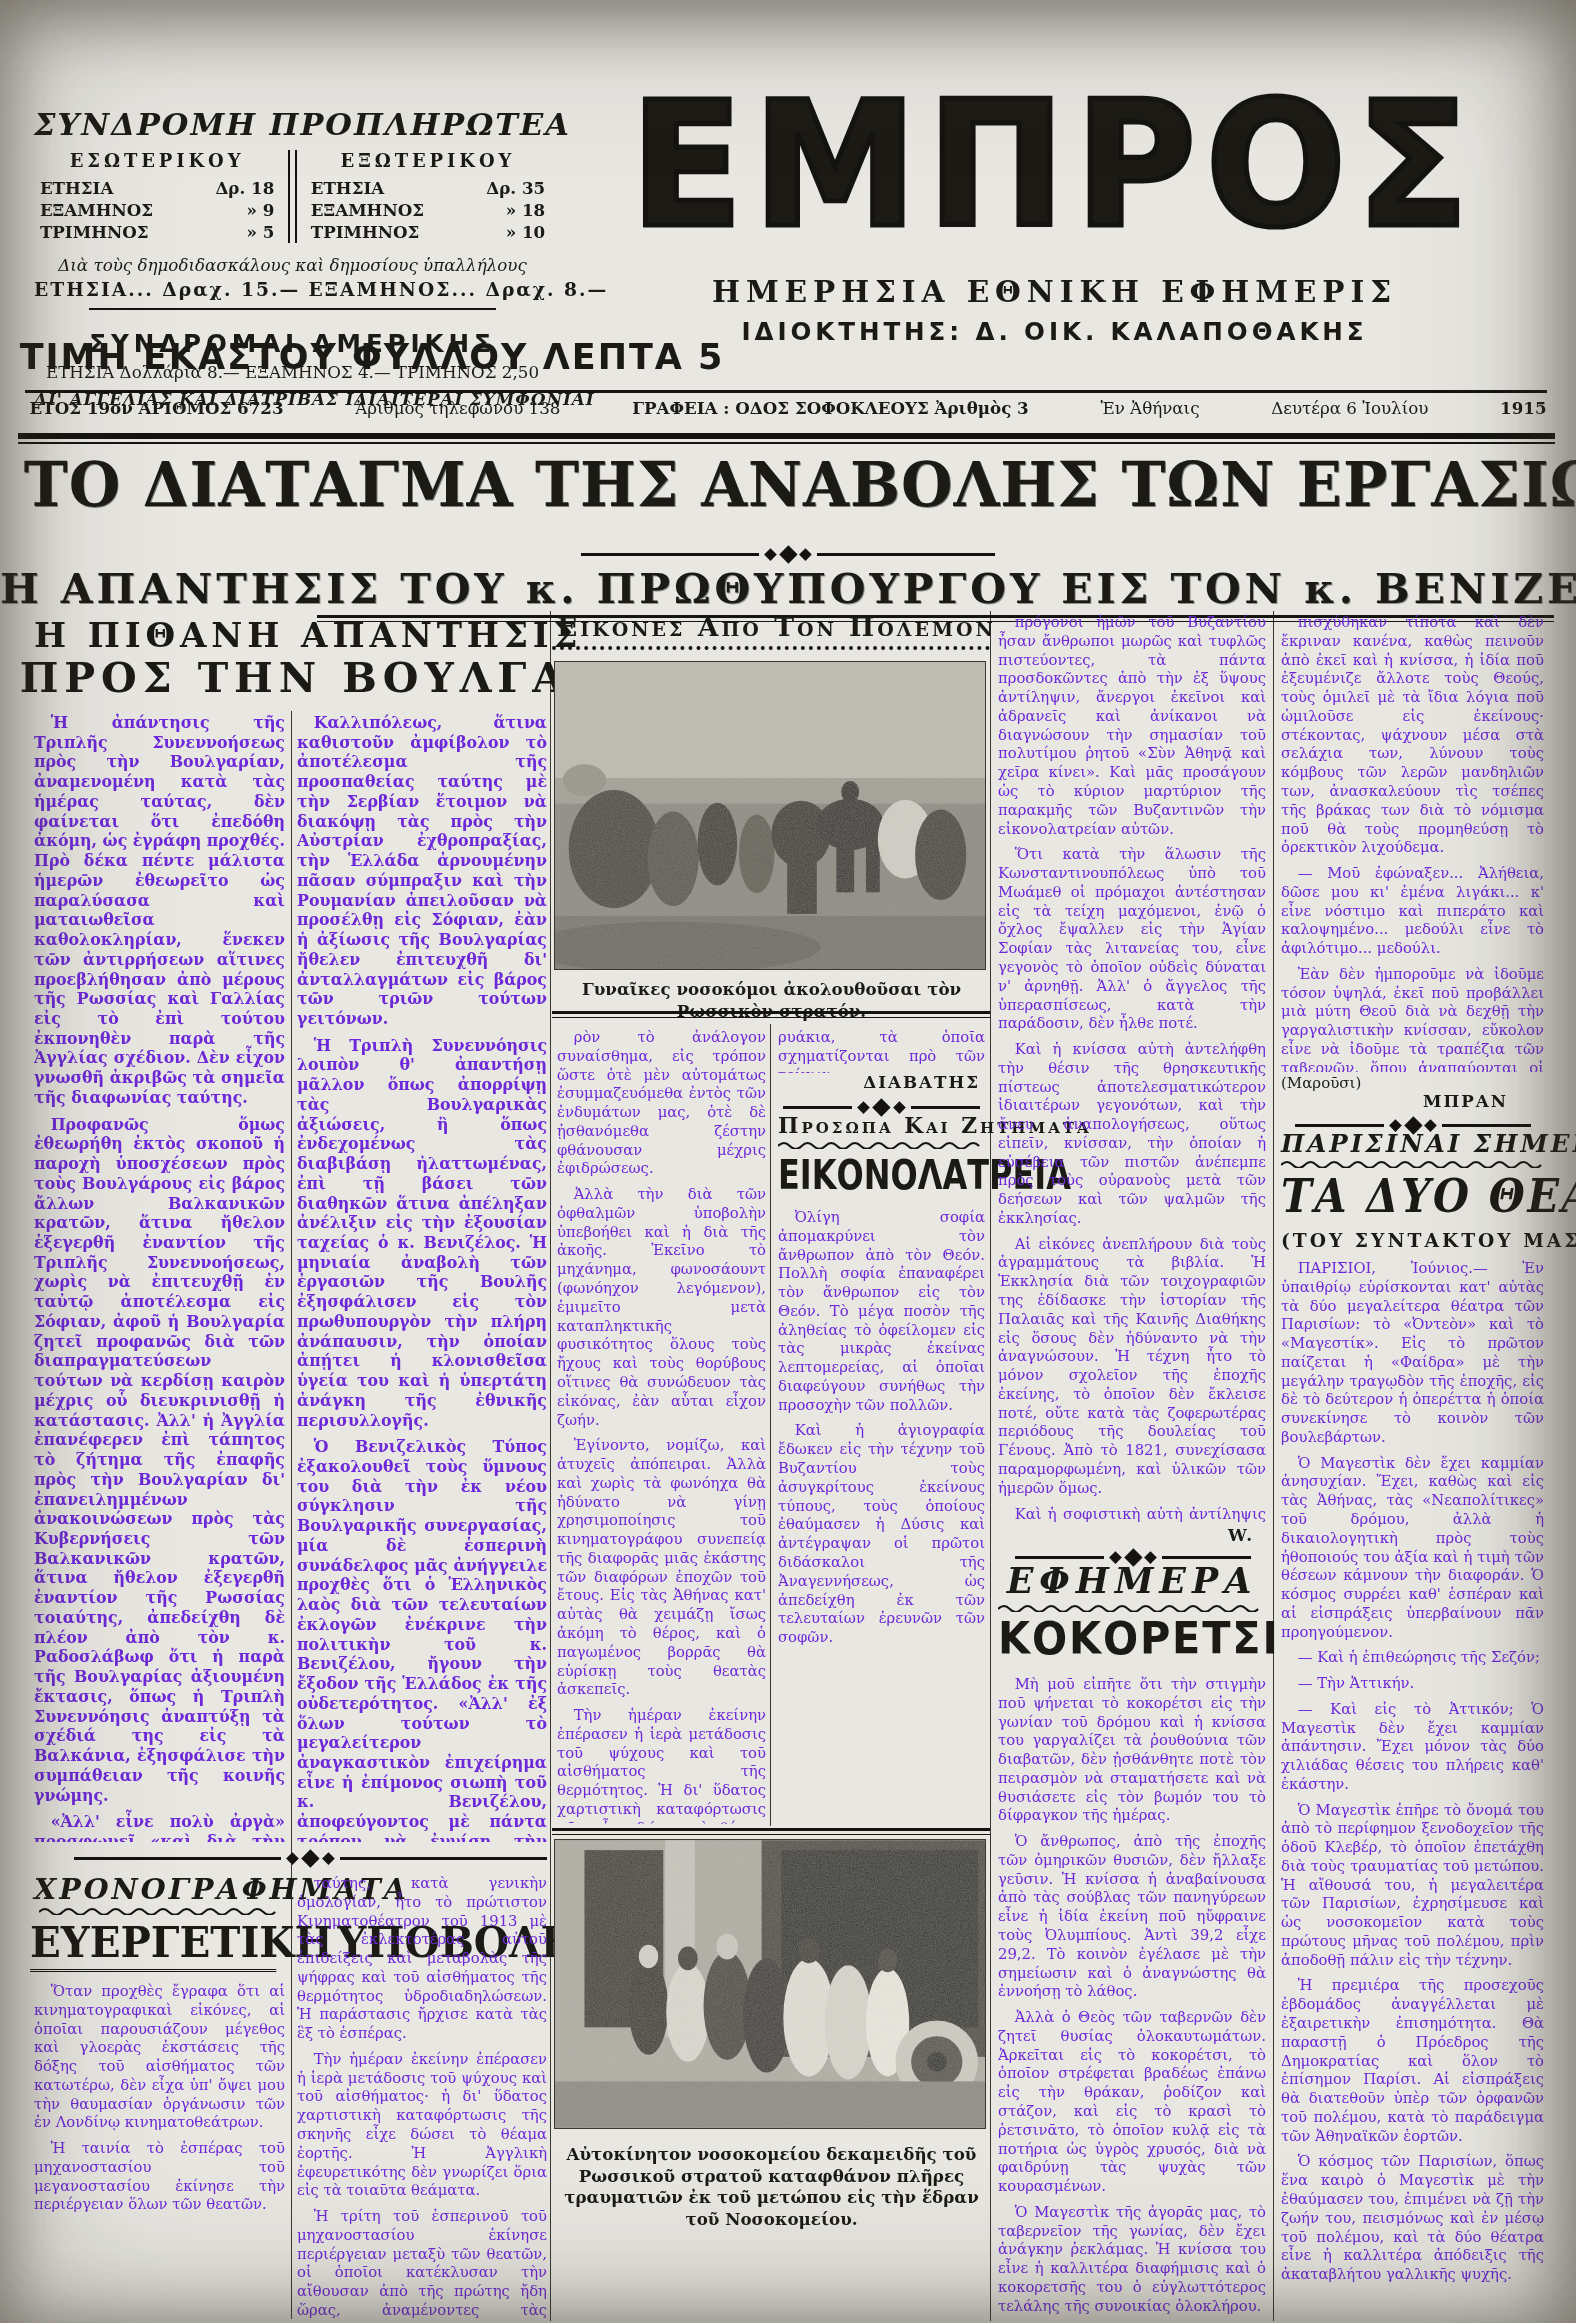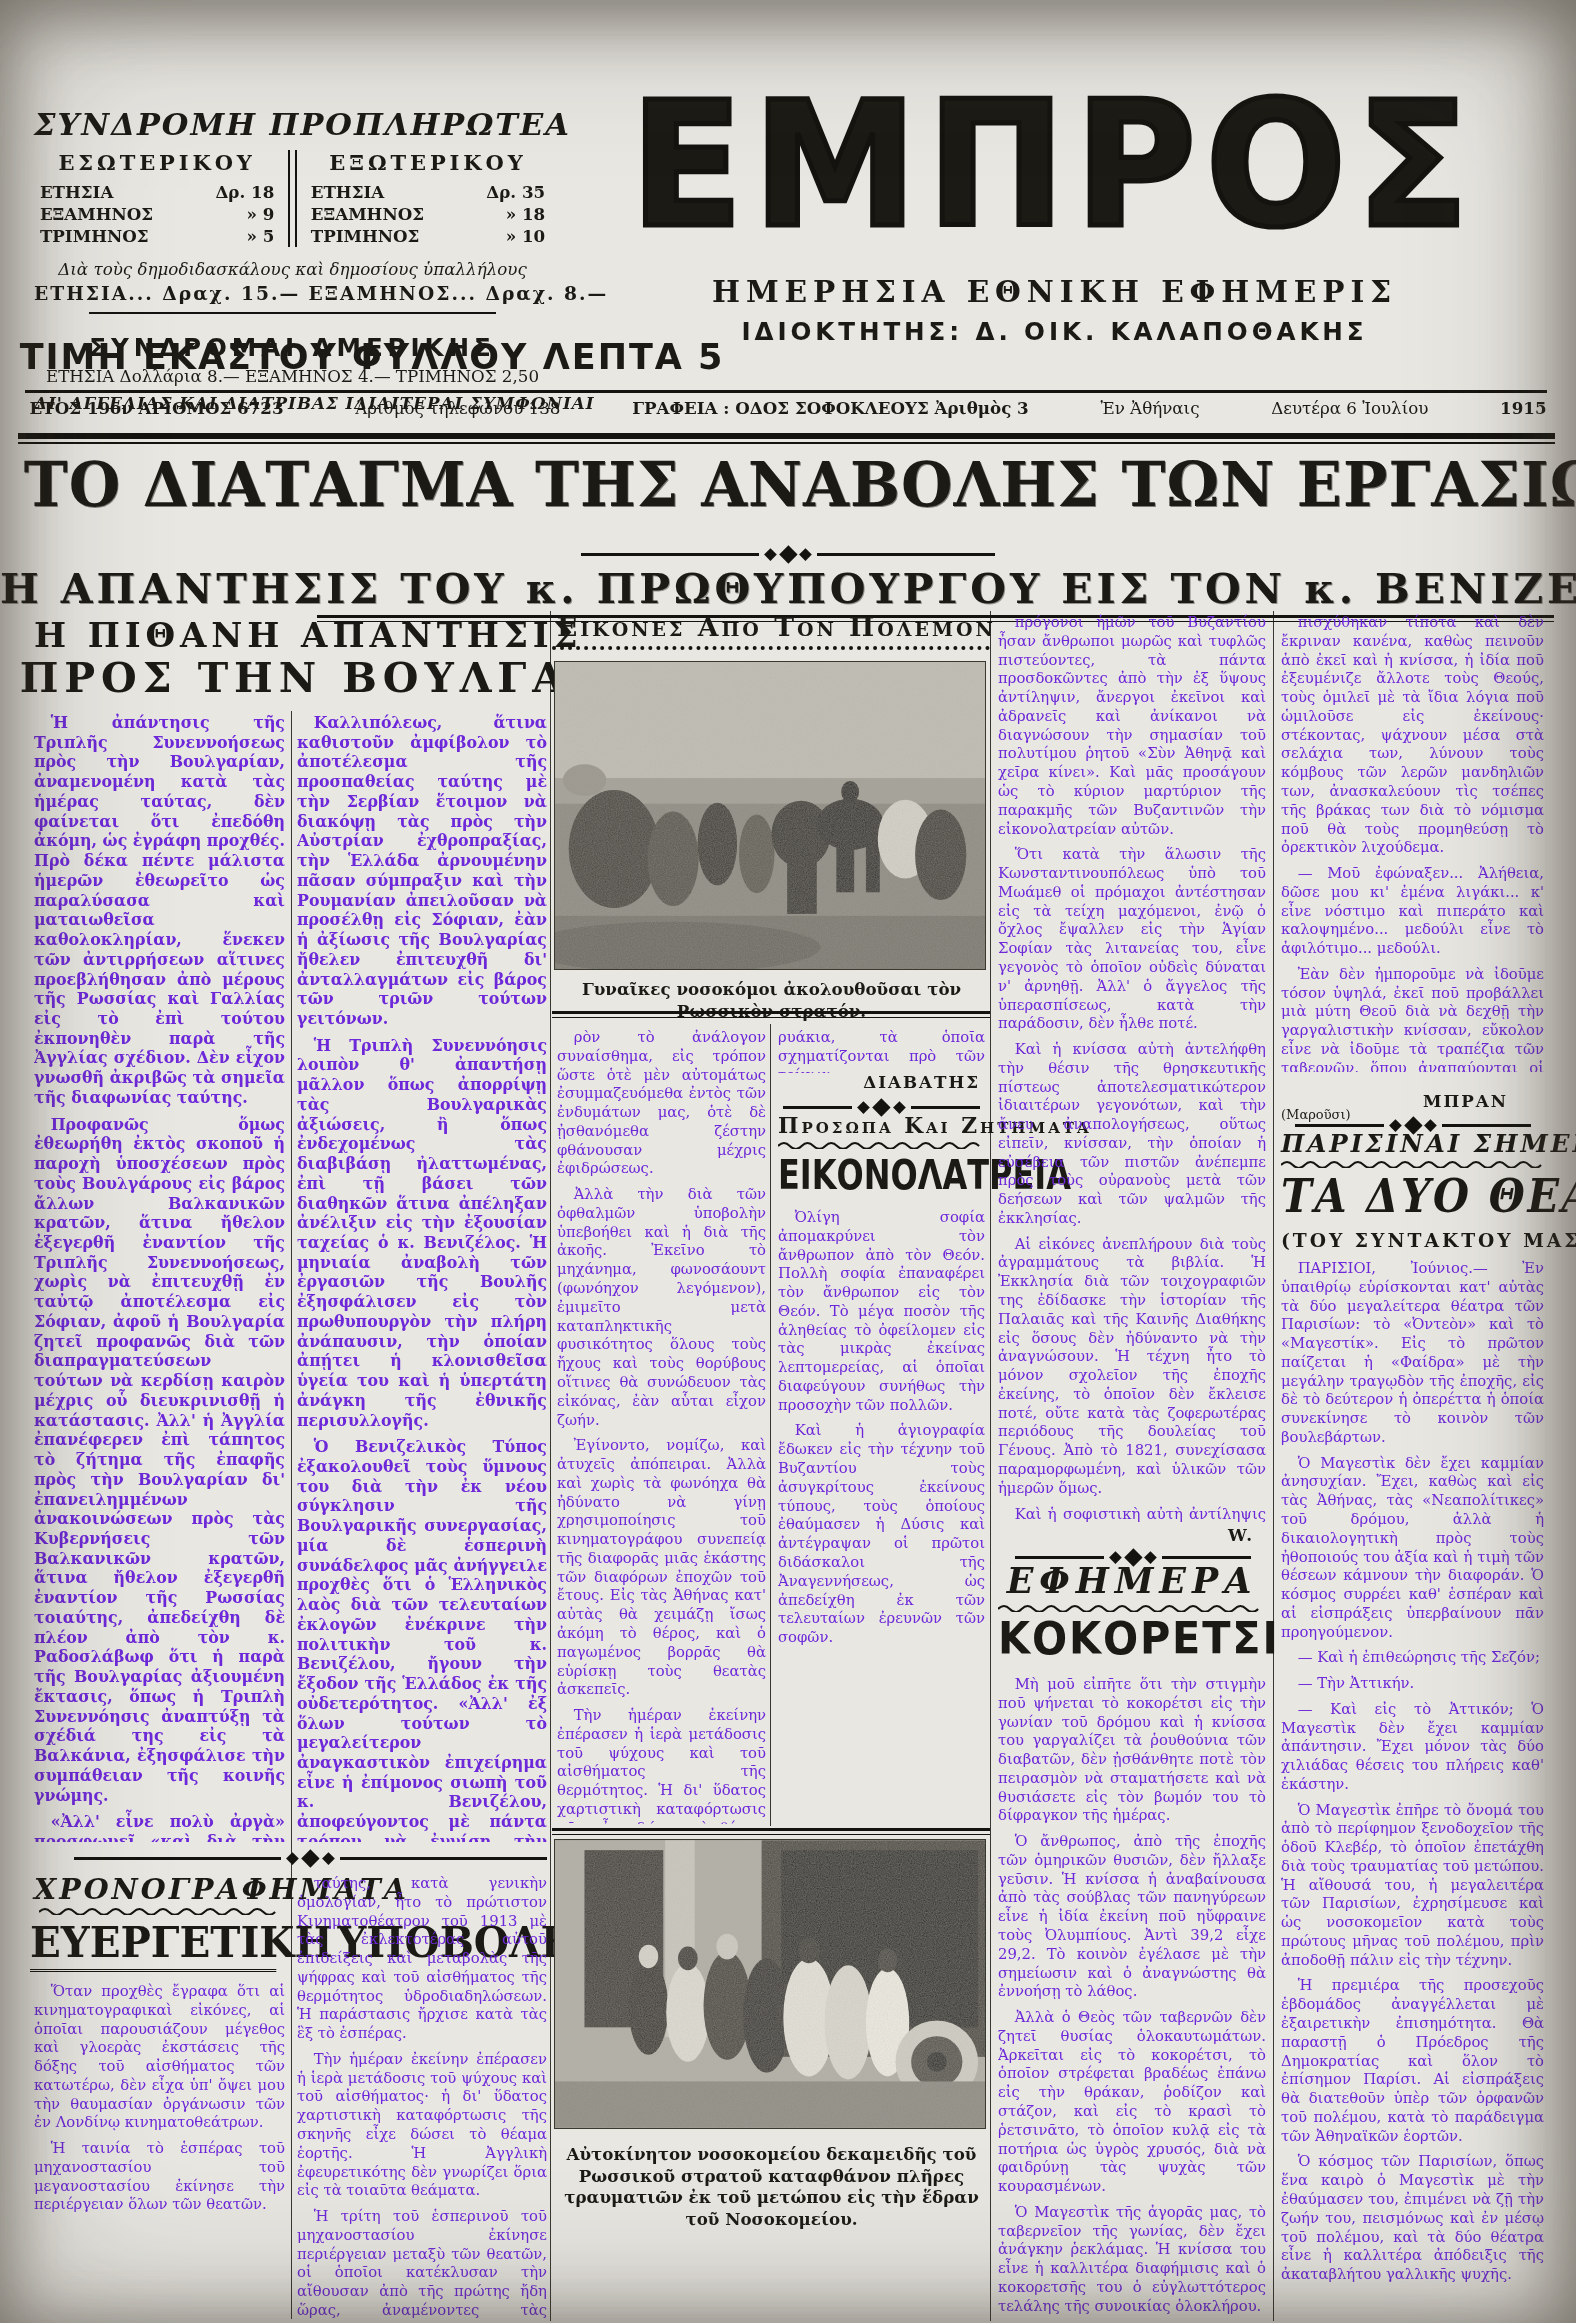--- a/index.html
+++ b/index.html
@@ -12,21 +12,21 @@
   }
   .vignette{position:absolute;inset:0;pointer-events:none;z-index:50;
     box-shadow:inset 0 0 158px rgba(70,64,50,.38), inset -25.6px 0 69px rgba(55,50,40,.30),
                inset 0 29.6px 59px rgba(55,50,40,.22), inset 21.7px 0 54px rgba(55,50,40,.18);}
   .abs{position:absolute;}
   
   .subs{left:34px;top:106px;width:517px;text-align:center;}
   .subs-title{font-size:30.5px;font-weight:bold;font-style:italic;letter-spacing:2px;white-space:nowrap;}
   .subs-cols{display:flex;margin-top:7.9px;align-items:stretch;}
   .subs-col{flex:1;}
-  .subs-col-h{font-size:21px;font-weight:bold;letter-spacing:3.9px;margin-bottom:5.9px;}
+  .subs-col-h{font-size:18px;font-weight:bold;letter-spacing:3.9px;margin-bottom:5.9px;}
   .subs-row{display:flex;justify-content:space-between;font-size:16.7px;font-weight:bold;
     font-family:"DejaVu Serif",serif;padding:1px 5.9px;text-align:left;}
   .subs-vr{width:4.9px;border-left:2px solid #14130f;border-right:2px solid #14130f;margin:0 7.9px;}
   .subs-note{font-size:16.7px;font-style:italic;margin-top:12px;white-space:nowrap;}
   .subs-rates{font-size:18.7px;font-weight:bold;letter-spacing:2px;margin-top:3px;white-space:nowrap;}
   .subs-amer{font-size:24.6px;font-weight:bold;font-family:"DejaVu Sans",sans-serif;letter-spacing:4.9px;margin-top:7.9px;
     border-top:2px solid #14130f;padding-top:19px;display:inline-block;}
   .subs-amer-rates{font-size:16.7px;margin-top:3.9px;white-space:nowrap;}
   .subs-ads{font-size:16.7px;font-weight:bold;font-style:italic;letter-spacing:1px;margin-top:7.9px;white-space:nowrap;}
   .price{left:19.7px;top:337px;width:552px;text-align:center;font-size:35px;font-weight:bold;
@@ -61,21 +61,21 @@
   .col{overflow:hidden;text-align:justify;font-size:14.8px;line-height:1.27;color:#6d28d9;}
   .col p{margin:0 0 6.9px;text-indent:16.7px;}
   .bold-col p{font-weight:bold;font-size:15.8px;line-height:1.25;}
   .left-title1{left:34px;top:615px;width:512px;text-align:center;font-size:34px;font-weight:bold;
     letter-spacing:4.9px;white-space:nowrap;}
   .left-title2{left:19.7px;top:654px;width:542px;text-align:center;font-size:41px;font-weight:bold;
     letter-spacing:5.9px;white-space:nowrap;}
   .sec-head{font-weight:bold;text-align:center;letter-spacing:3px;white-space:nowrap;}
   .big-title{font-weight:bold;text-align:center;white-space:nowrap;}
   .sig{text-align:right;font-weight:bold;font-size:16.7px;letter-spacing:2px;}
-  .place{font-size:13px;margin-top:33px;}
+  .place{font-size:15px;}
   .wavy svg{display:block;margin:0 auto;}
   .chain{border-top:4.9px dotted #14130f;}
   .dblrule{border-top:3.9px solid #14130f;border-bottom:1.5px solid #14130f;height:3px;}
   .caption{text-align:center;font-weight:bold;font-size:16.7px;line-height:1.3;}
   .photo{background:#a3a099;outline:1px solid #3a382f;}
   .photo svg{display:block;}
 </style>
 </head>
 <body>
 

